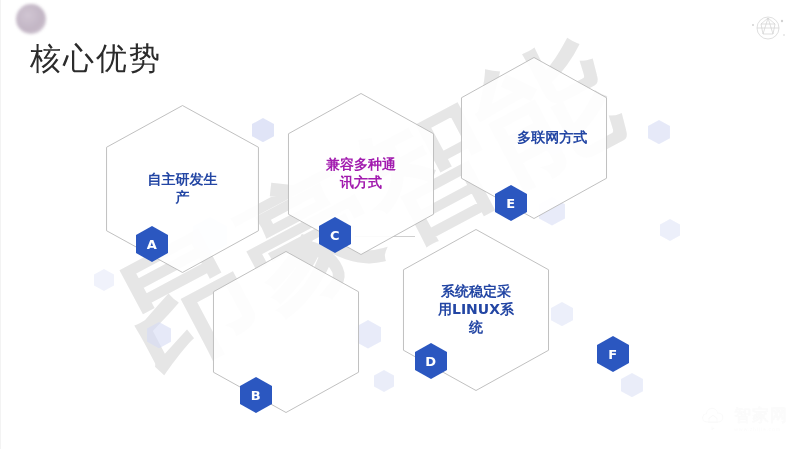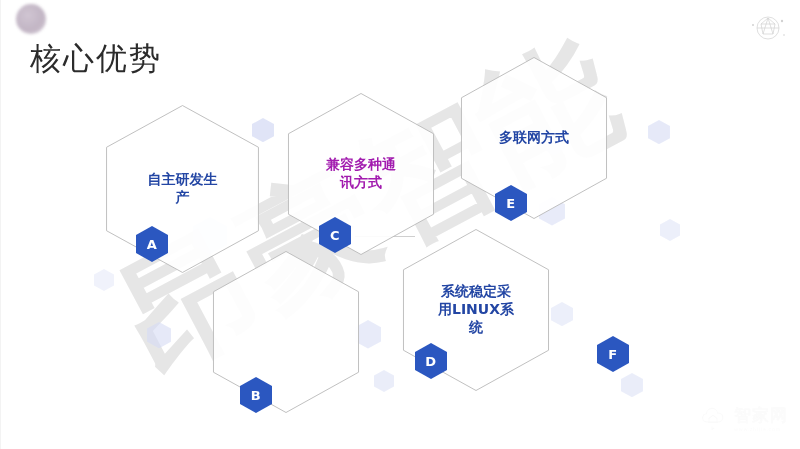--- a/index.html
+++ b/index.html
@@ -289,21 +289,21 @@
       <div class="hex-badge" style="left: 415px; top: 343px;">
         <svg viewBox="0 0 100 110" width="100%" height="100%" preserveAspectRatio="none" style="position:absolute;inset:0">
           <polygon points="50,0 100,27.5 100,82.5 50,110 0,82.5 0,27.5" fill="#2b57c0"></polygon>
         </svg>
         <span class="badge-letter">D</span>
       </div>
       <div class="hex-card" style="left: 460px; top: 56px; width: 148px; height: 164px;">
         <div class="hex-shape"><svg viewBox="0 0 100 110" width="100%" height="100%" preserveAspectRatio="none">
             <polygon points="50,1 99,28 99,82 50,109 1,82 1,28" fill="#ffffff" fill-opacity="0.92" stroke="#b9b9b9" stroke-width="0.9" vector-effect="non-scaling-stroke"></polygon>
           </svg></div>
-        <div class="hex-label" style="font-size: 14px; color: rgb(35, 70, 164);">多联网方式</div>
+        <div class="hex-label" style="font-size: 14px; color: rgb(35, 70, 164); text-align: right;">多联网方式</div>
       </div>
       <div class="hex-badge" style="left: 495px; top: 185px;">
         <svg viewBox="0 0 100 110" width="100%" height="100%" preserveAspectRatio="none" style="position:absolute;inset:0">
           <polygon points="50,0 100,27.5 100,82.5 50,110 0,82.5 0,27.5" fill="#2b57c0"></polygon>
         </svg>
         <span class="badge-letter">E</span>
       </div>
       <div class="hex-badge" style="left: 597px; top: 336px;">
         <svg viewBox="0 0 100 110" width="100%" height="100%" preserveAspectRatio="none" style="position:absolute;inset:0">
           <polygon points="50,0 100,27.5 100,82.5 50,110 0,82.5 0,27.5" fill="#2b57c0"></polygon>

